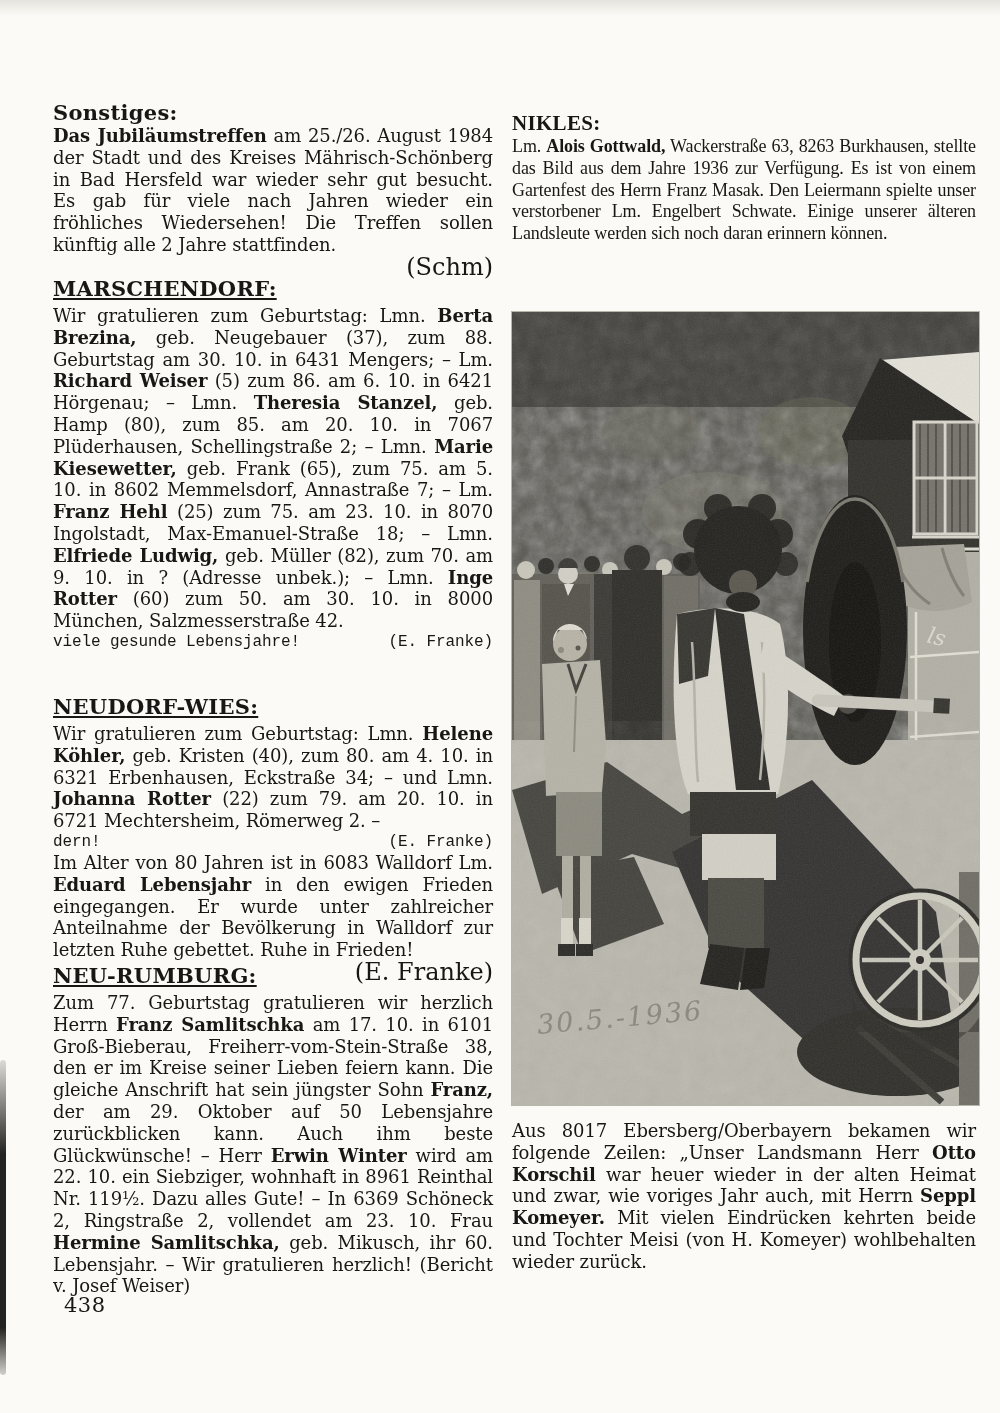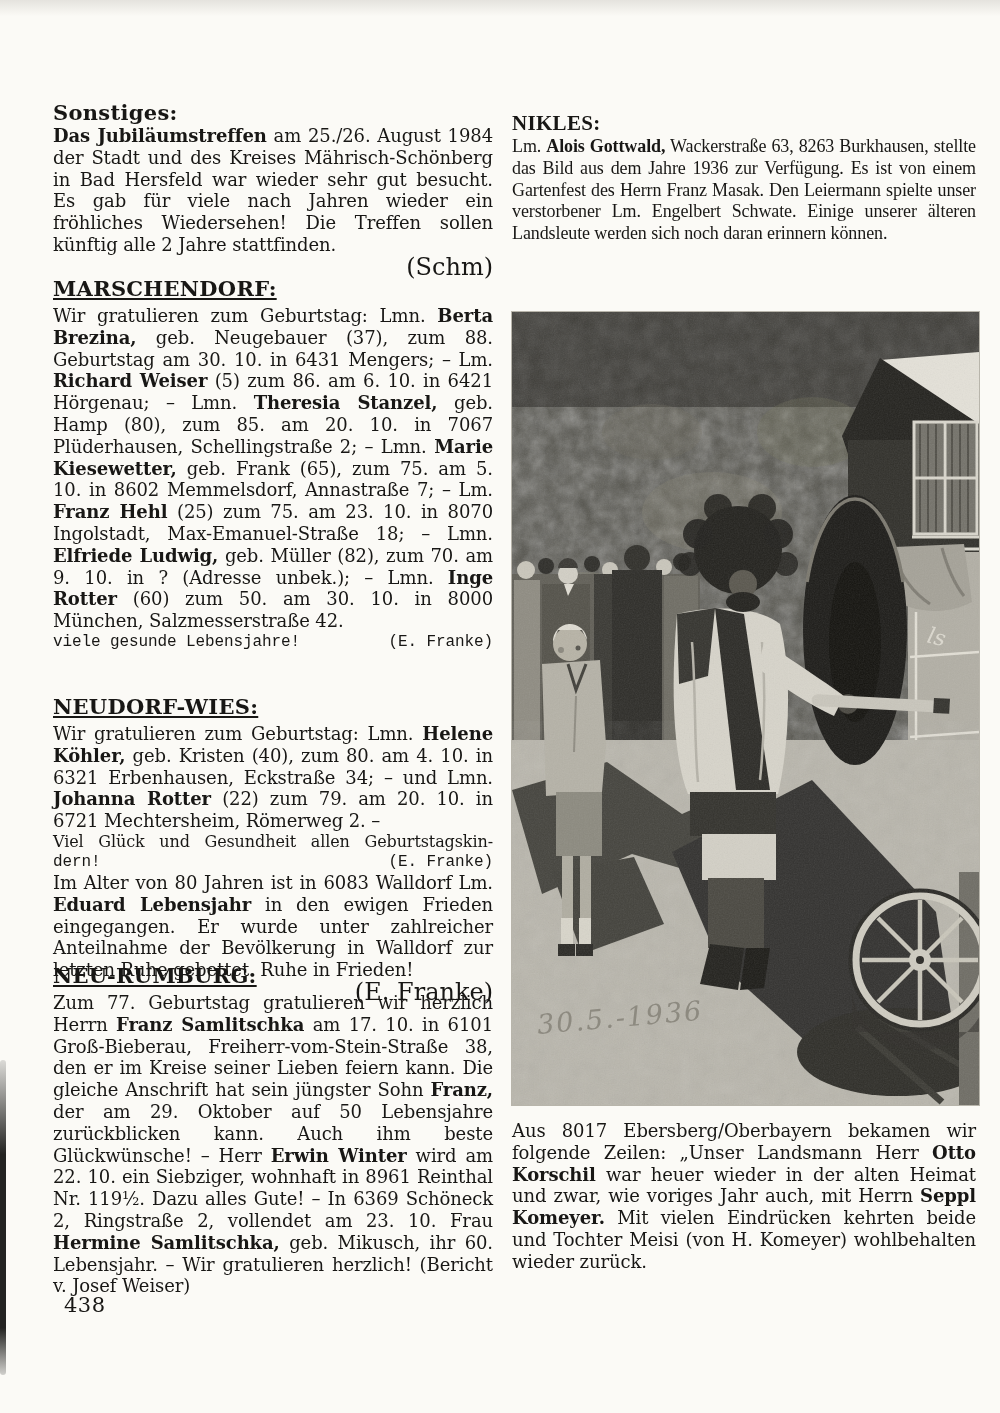--- a/index.html
+++ b/index.html
@@ -51,21 +51,20 @@
       <p class="body"><span>Wir gratulieren zum Geburtstag: Lmn. </span><b>Berta Brezina,</b><span> geb. Neugebauer (37), zum 88. Geburtstag am 30. 10. in 6431 Mengers; – Lm. </span><b>Richard Weiser</b><span> (5) zum 86. am 6. 10. in 6421 Hörgenau; – Lmn. </span><b>Theresia Stanzel,</b><span> geb. Hamp (80), zum 85. am 20. 10. in 7067 Plüderhausen, Schellingstraße 2; – Lmn. </span><b>Marie Kiesewetter,</b><span> geb. Frank (65), zum 75. am 5. 10. in 8602 Memmelsdorf, Annastraße 7; – Lm. </span><b>Franz Hehl</b><span> (25) zum 75. am 23. 10. in 8070 Ingolstadt, Max-Emanuel-Straße 18; – Lmn. </span><b>Elfriede Ludwig,</b><span> geb. Müller (82), zum 70. am 9. 10. in ? (Adresse unbek.); – Lmn. </span><b>Inge Rotter</b><span> (60) zum 50. am 30. 10. in 8000 München, Salzmesserstraße 42.</span></p>
       <div class="small line-split">
         <span>viele gesunde Lebensjahre!</span>
         <span>(E. Franke)</span>
       </div>
     </div>
 
     <div class="sec s3">
       <h2 class="hgap">NEUDORF-WIES:</h2>
       <p class="body"><span>Wir gratulieren zum Geburtstag: Lmn. </span><b>Helene Köhler,</b><span> geb. Kristen (40), zum 80. am 4. 10. in 6321 Erbenhausen, Eckstraße 34; – und Lmn. </span><b>Johanna Rotter</b><span> (22) zum 79. am 20. 10. in 6721 Mechtersheim, Römerweg 2. –</span></p>
-      <div class="small line-just">Viel Glück und Gesundheit allen Geburtstagskin-</div>
       <div class="small line-split">
         <span>dern!</span>
         <span>(E. Franke)</span>
       </div>
       <p class="body p2"><span>Im Alter von 80 Jahren ist in 6083 Walldorf Lm. </span><b>Eduard Lebensjahr</b><span> in den ewigen Frieden eingegangen. Er wurde unter zahlreicher Anteilnahme der Bevölkerung in Walldorf zur letzten Ruhe gebettet. Ruhe in Frieden!</span></p>
       <div class="sign">(E. Franke)</div>
     </div>
 
     <div class="sec s4">
       <h2 class="hgap">NEU-RUMBURG:</h2>

